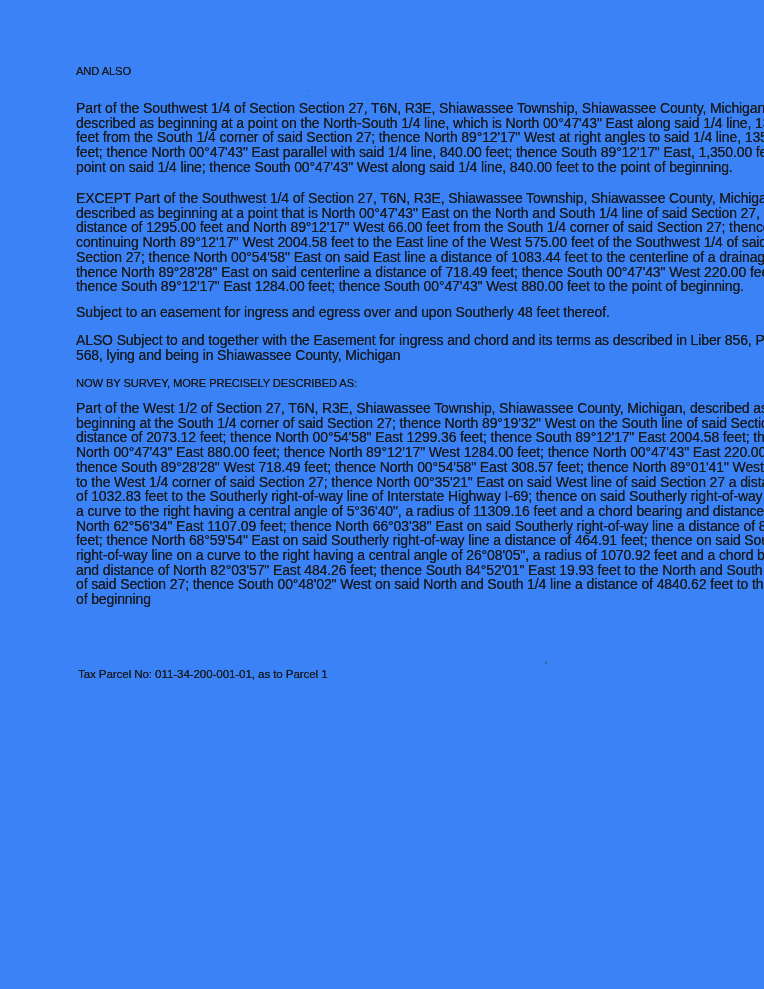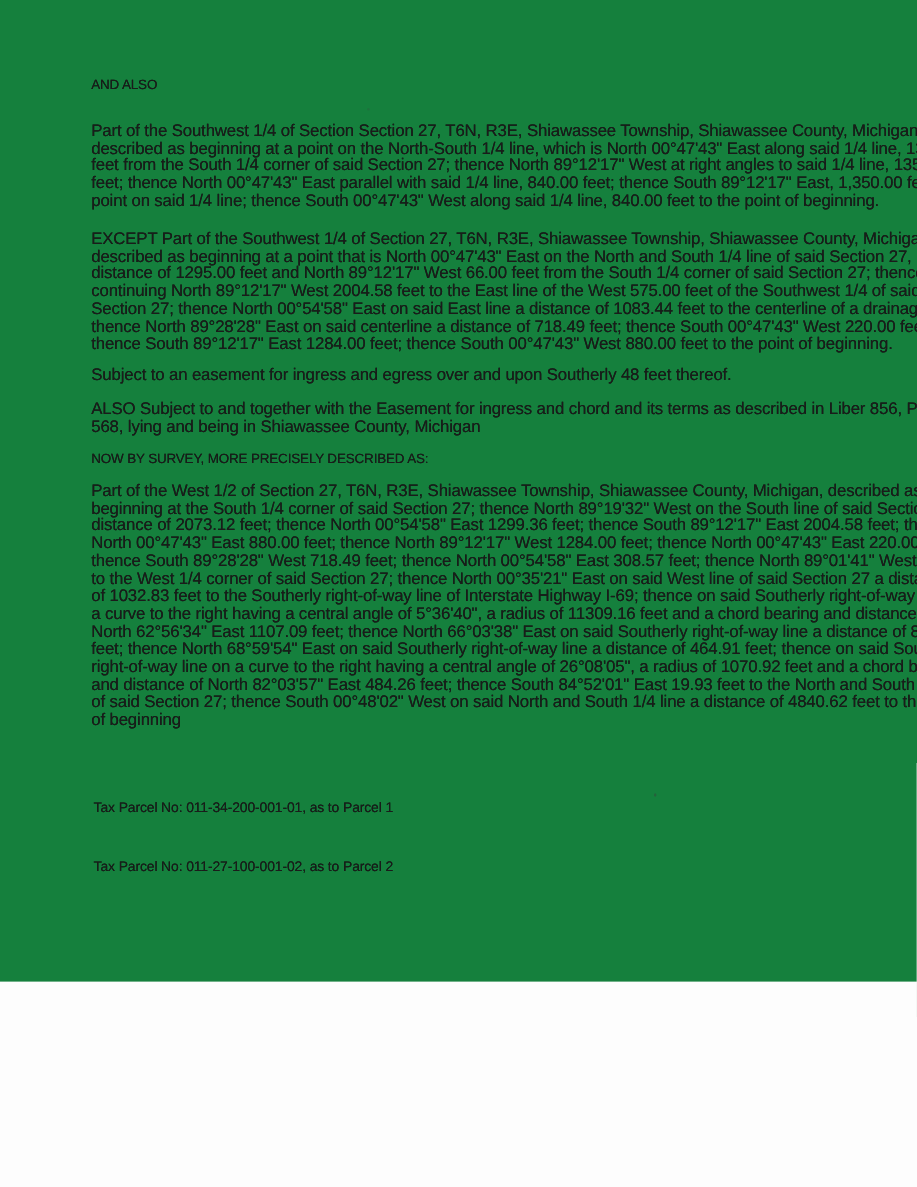--- a/index.html
+++ b/index.html
@@ -3,22 +3,22 @@
 <meta charset="utf-8">
 <style>
   * { margin: 0; padding: 0; box-sizing: border-box; }
   html, body {
     width: 764px; height: 989px;
     background: #fdfdfd;
     font-family: "Liberation Sans", "DejaVu Sans", sans-serif;
   }
   .page {
     position: relative;
-    width: 764px; height: 818px;
-    background: #15803d;
+    width: 764px; height: 989px;
+    background: #3b82f6;
     overflow: hidden;
   }
   .content {
     position: absolute;
     left: 76px; top: 0;
     width: 660px;
     color: #1f1f1f;
     
     text-shadow: 0 0 0.45px rgba(10,10,10,0.75);
     filter: blur(0.18px) contrast(1.04);
@@ -83,20 +83,19 @@
 a curve to the right having a central angle of 5°36'40", a radius of 11309.16 feet and a chord bearing and distance of
 North 62°56'34" East 1107.09 feet; thence North 66°03'38" East on said Southerly right-of-way line a distance of 818.62
 feet; thence North 68°59'54" East on said Southerly right-of-way line a distance of 464.91 feet; thence on said Southerly
 right-of-way line on a curve to the right having a central angle of 26°08'05", a radius of 1070.92 feet and a chord bearing
 and distance of North 82°03'57" East 484.26 feet; thence South 84°52'01" East 19.93 feet to the North and South 1/4 line
 of said Section 27; thence South 00°48'02" West on said North and South 1/4 line a distance of 4840.62 feet to the point
 of beginning</div>
 
     <div class="tblock parcels" style="top: 633px; left: 2px;">
       <div class="parcel-line">Tax Parcel No: 011-34-200-001-01, as to Parcel 1</div>
-      <div class="parcel-line">Tax Parcel No: 011-27-100-001-02, as to Parcel 2</div>
     </div>
 
   </div>
 
   <div class="speck" style="left: 545px; top: 661px; width: 2px; height: 3px;"></div>
   <div class="speck" style="left: 306px; top: 90px; width: 2px; height: 2px; opacity: .5;"></div>
 </div>
 
 </body></html>

